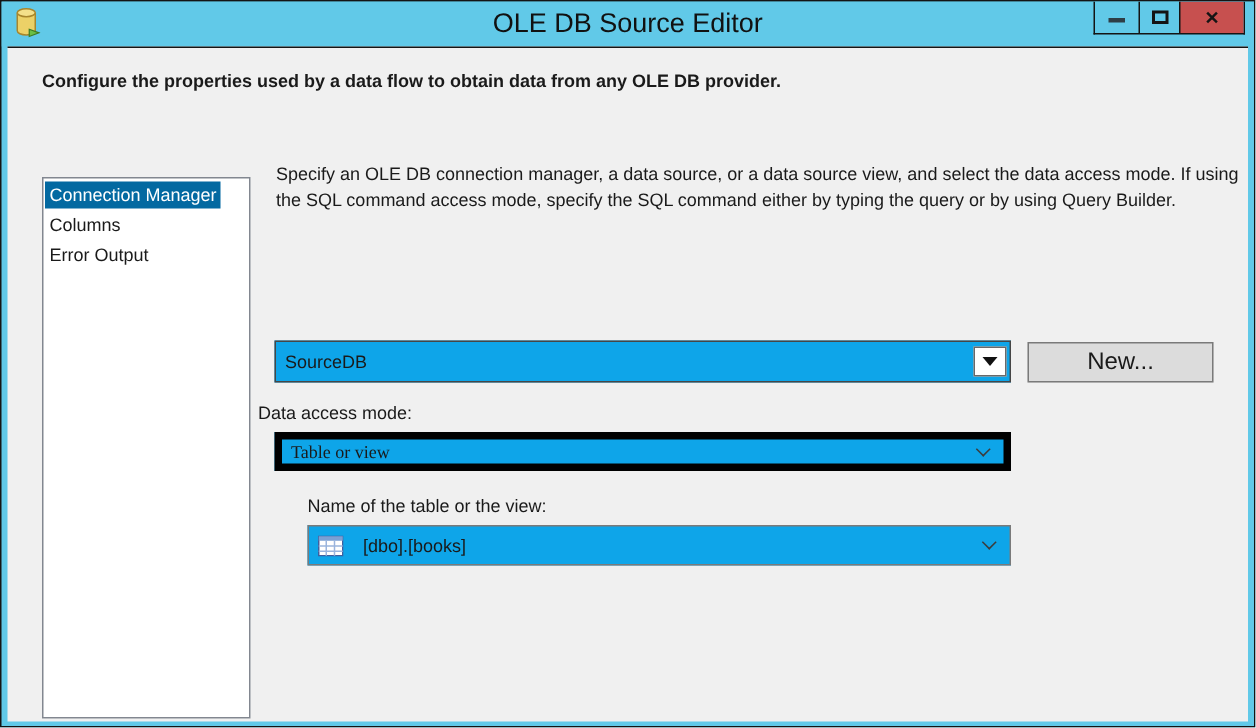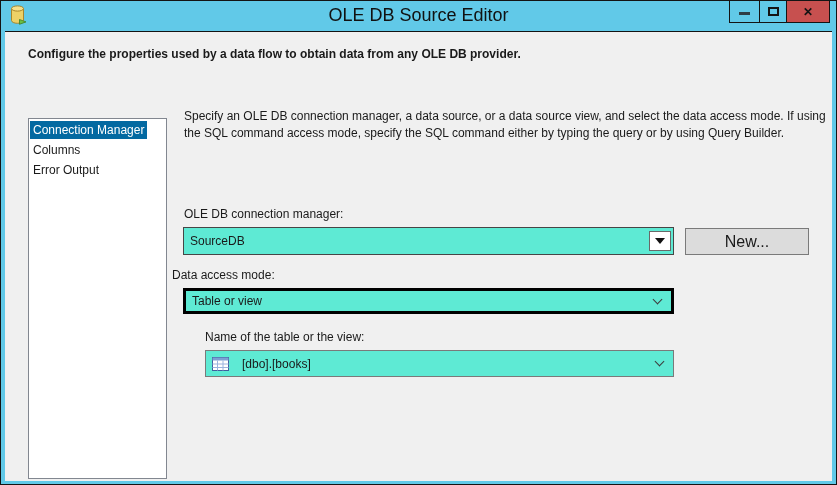--- a/index.html
+++ b/index.html
@@ -53,24 +53,24 @@
   .li span { display: inline-block; padding: 2px 3px; white-space: nowrap; }
   .li.sel span { background: #0369a1; color: #fff; }
   
   .rdesc { position: absolute; left: 183px; top: 107px; width: 645px; line-height: 17px; }
   .flabel { position: absolute; white-space: nowrap; }
   .lbl1 { left: 183px; top: 206px; }
   .lbl2 { left: 171px; top: 267px; }
   .lbl3 { left: 204px; top: 329px; }
   
   .combo {
-    position: absolute; background: #5eead4; display: flex; align-items: center; justify-content: space-between;
+    position: absolute; background: #0ea5e9; display: flex; align-items: center; justify-content: space-between;
   }
   .combo1 { left: 182px; top: 226px; width: 491px; height: 28px; border: 1px solid #464646; }
-  .combo2 { left: 182px; top: 287px; width: 491px; height: 26px; border: 3px solid #000000; }
+  .combo2 { left: 182px; top: 287px; width: 491px; height: 26px; border: 5px solid #000000; font-family: Liberation Serif, serif; }
   .combo3 { left: 204px; top: 349px; width: 469px; height: 27px; border: 1px solid #7a7a7a; }
   .combo .val { flex: 1; padding-left: 6px; white-space: nowrap; overflow: hidden; }
   .arrow-btn {
     width: 22px; height: 20px; margin-right: 2px;
     border: 1px solid #696969; background: #fff;
     display: flex; align-items: center; justify-content: center;
   }
   .tri-down {
     width: 0; height: 0;
     border-left: 5px solid transparent; border-right: 5px solid transparent;
@@ -128,21 +128,20 @@
     <div class="li">
       <span>Columns</span>
     </div>
     <div class="li">
       <span>Error Output</span>
     </div>
   </div>
 
   <div class="rdesc">Specify an OLE DB connection manager, a data source, or a data source view, and select the data access mode. If using the SQL command access mode, specify the SQL command either by typing the query or by using Query Builder.</div>
 
-  <div class="flabel lbl1">OLE DB connection manager:</div>
   <div class="combo combo1">
     <span class="val">SourceDB</span>
     <span class="arrow-btn">
       <span class="tri-down"></span>
     </span>
   </div>
   <div class="btn">New...</div>
 
   <div class="flabel lbl2">Data access mode:</div>
   <div class="combo combo2">

